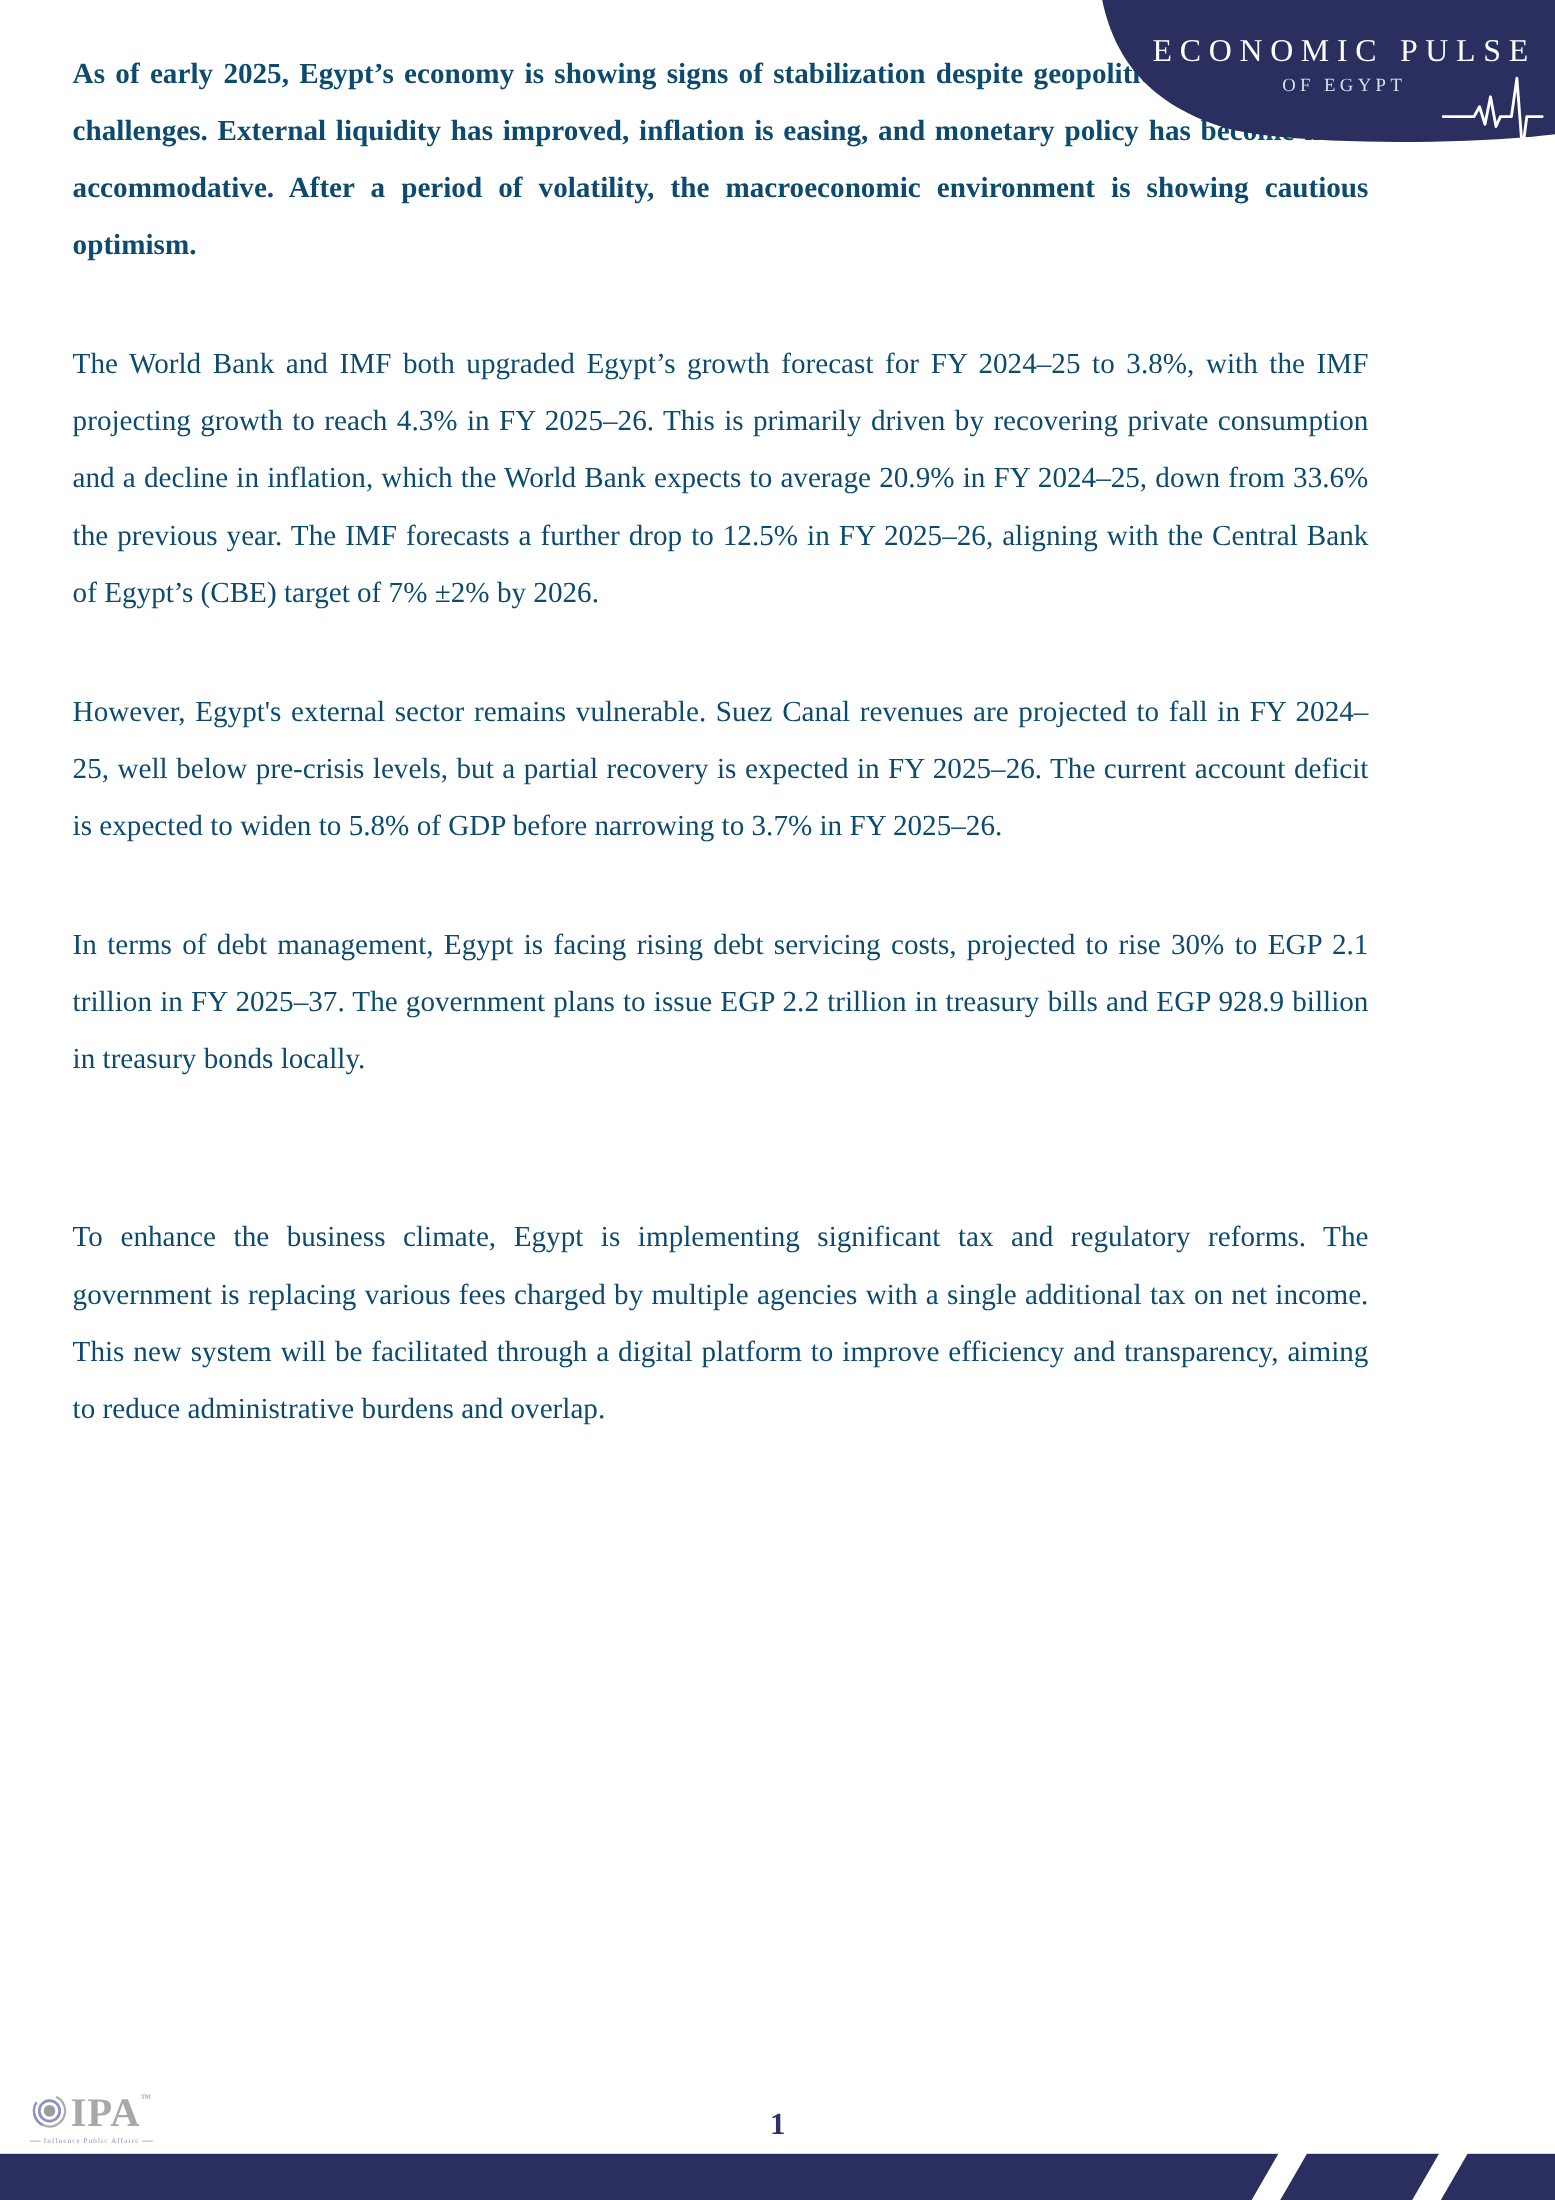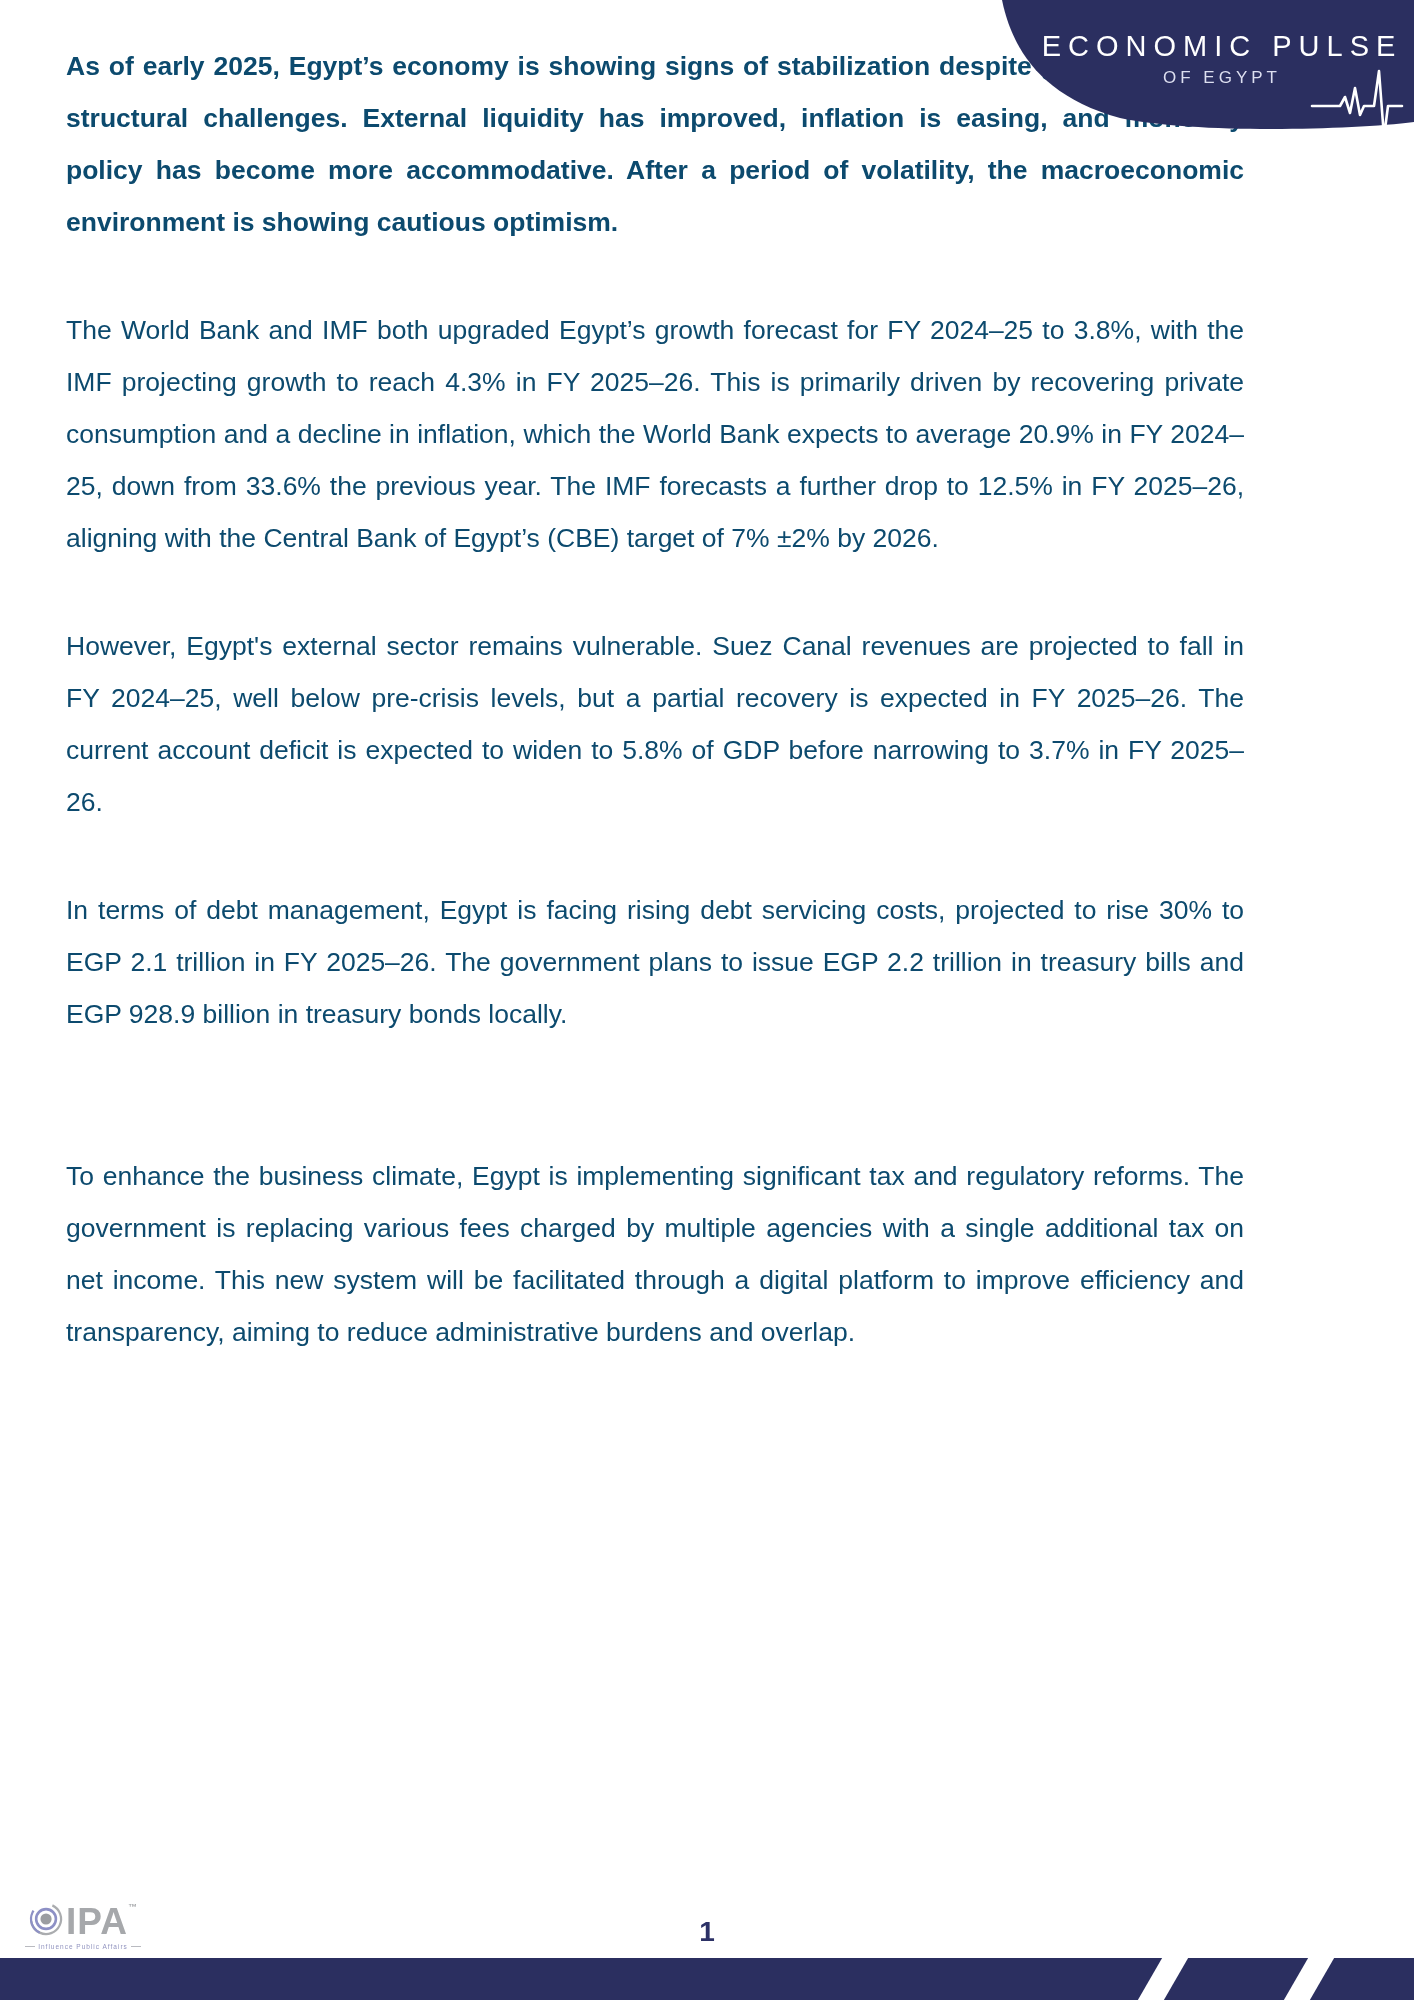--- a/index.html
+++ b/index.html
@@ -1,21 +1,21 @@
 <!DOCTYPE html>
 <html><head>
 <meta charset="utf-8">
 <style>
   html,body{margin:0;padding:0;background:#ffffff;}
   .page{
     position:relative;
     width:1414px;height:2000px;
     background:#ffffff;
     overflow:hidden;
-    font-family:Liberation Sans, sans-serif;
+    font-family:Liberation Serif, serif;
   }
 
   
   .brand-badge{position:absolute;top:0;right:0;width:434px;height:140px;}
   .brand-badge svg{position:absolute;top:0;left:0;}
   .brand-main{
     position:absolute;top:30px;left:60px;right:10px;
     text-align:center;color:#ffffff;
     font-size:29px;font-weight:400;letter-spacing:7px;white-space:nowrap;
   }
@@ -86,21 +86,21 @@
     </svg>
     <div class="brand-main">ECONOMIC PULSE</div>
     <div class="brand-sub">OF EGYPT</div>
   </div>
 
 
   <div class="content">
     <p class="lead">As of early 2025, Egypt’s economy is showing signs of stabilization despite geopolitical and structural challenges. External liquidity has improved, inflation is easing, and monetary policy has become more accommodative. After a period of volatility, the macroeconomic environment is showing cautious optimism.</p>
     <p>The World Bank and IMF both upgraded Egypt’s growth forecast for FY 2024–25 to 3.8%, with the IMF projecting growth to reach 4.3% in FY 2025–26. This is primarily driven by recovering private consumption and a decline in inflation, which the World Bank expects to average 20.9% in FY 2024–25, down from 33.6% the previous year. The IMF forecasts a further drop to 12.5% in FY 2025–26, aligning with the Central Bank of Egypt’s (CBE) target of 7% ±2% by 2026.</p>
     <p>However, Egypt's external sector remains vulnerable. Suez Canal revenues are projected to fall in FY 2024–25, well below pre-crisis levels, but a partial recovery is expected in FY 2025–26. The current account deficit is expected to widen to 5.8% of GDP before narrowing to 3.7% in FY 2025–26.</p>
-    <p>In terms of debt management, Egypt is facing rising debt servicing costs, projected to rise 30% to EGP 2.1 trillion in FY 2025–26. The government plans to issue EGP 2.2 trillion in treasury bills and EGP 928.9 billion in treasury bonds locally.</p>
+    <p>In terms of debt management, Egypt is facing rising debt servicing costs, projected to rise 30% to EGP 2.1 trillion in FY 2025–37. The government plans to issue EGP 2.2 trillion in treasury bills and EGP 928.9 billion in treasury bonds locally.</p>
     <p class="spaced">To enhance the business climate, Egypt is implementing significant tax and regulatory reforms. The government is replacing various fees charged by multiple agencies with a single additional tax on net income. This new system will be facilitated through a digital platform to improve efficiency and transparency, aiming to reduce administrative burdens and overlap.</p>
   </div>
 
   <div class="ipa-logo">
     <div class="ipa-row">
       <svg width="42" height="42" viewBox="0 0 42 42">
         <circle cx="21" cy="21" r="17.5" fill="none" stroke="#aaacaf" stroke-width="2.6" stroke-dasharray="72 38" transform="rotate(-65 21 21)"></circle>
         <circle cx="21" cy="21" r="17.5" fill="none" stroke="#8d90c5" stroke-width="2.6" stroke-dasharray="30 80" transform="rotate(115 21 21)"></circle>
         <circle cx="21" cy="21" r="11.5" fill="none" stroke="#8d90c5" stroke-width="3"></circle>
         <circle cx="21" cy="21" r="6.5" fill="#9b9da1"></circle>

